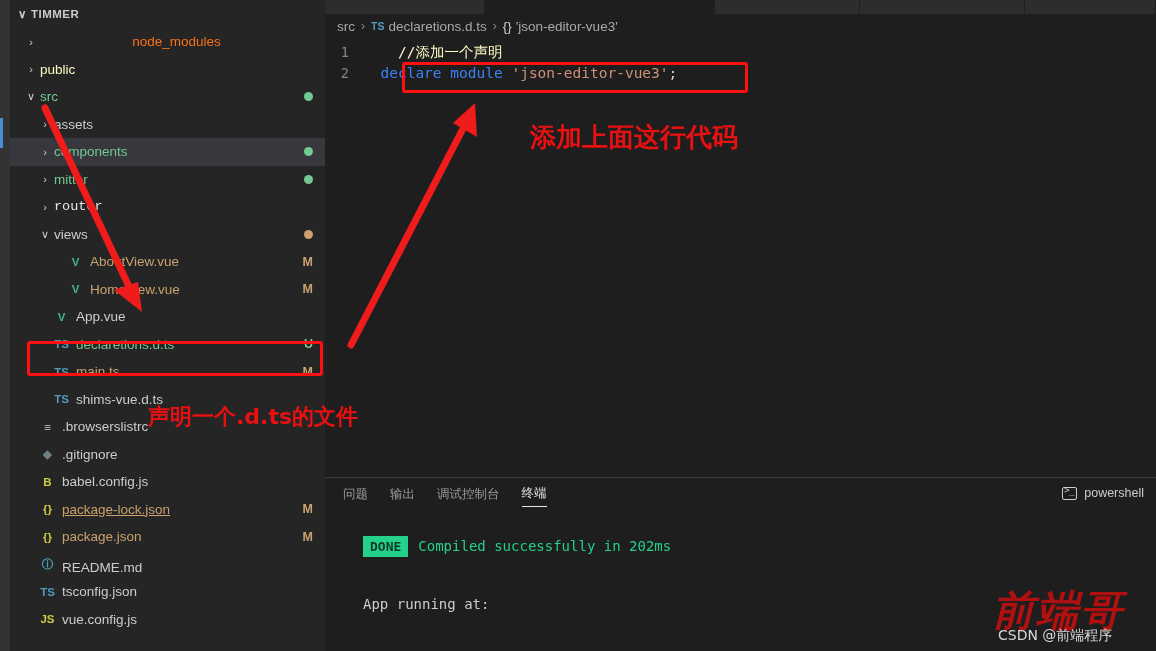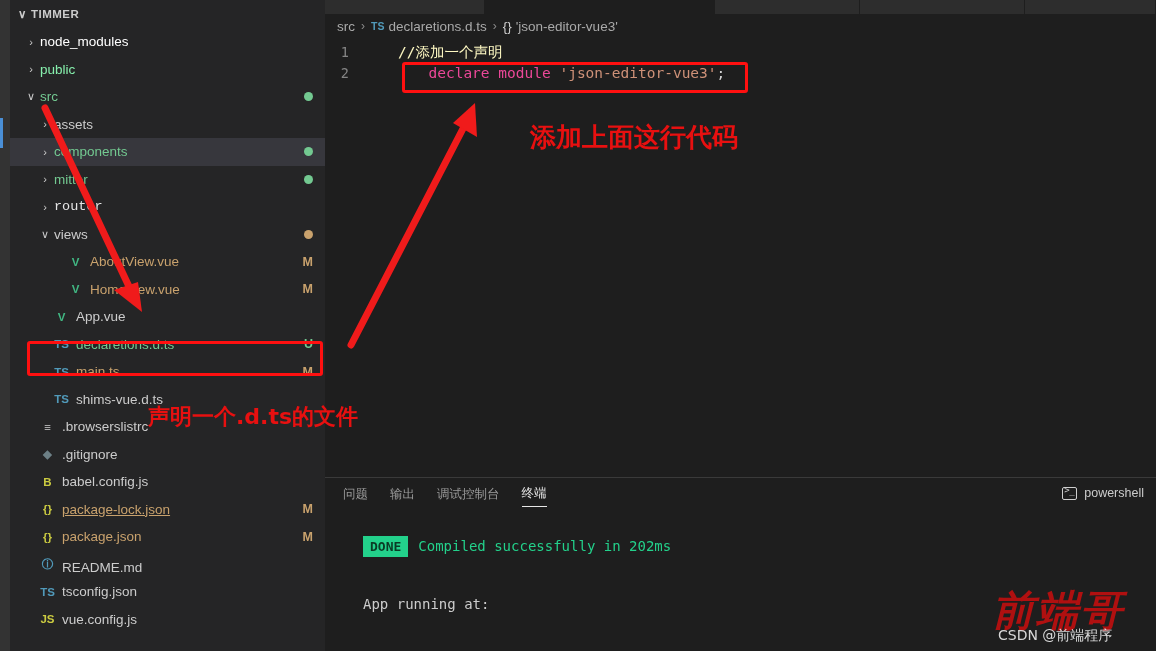--- a/index.html
+++ b/index.html
@@ -130,21 +130,21 @@
   .gutter {
     flex: none;
     width: 38px;
     text-align: right;
     padding-right: 14px;
     color: #858585;
     font-size: 13.5px;
   }
   .code-text { flex: 1 1 auto; white-space: pre; }
   .tok-comment { color: #fef9c3; }
-  .tok-keyword { color: #ec4899; margin-left: 48px; }
+  .tok-keyword { color: #3b82f6; }
   .tok-string  { color: #ce9178; }
   .tok-plain   { color: #d4d4d4; }
 
   
   .panel {
     position: absolute; left: 325px; top: 477px;
     width: 831px; height: 174px;
     background: #1e1e1e;
     border-top: 1px solid #3a3a3a;
   }
@@ -269,27 +269,27 @@
   <div class="sidebar">
     <div class="explorer-root">
       <span class="twisty">∨</span>
       <span>TIMMER</span>
     </div>
     <div class="tree" id="tree">
         <div class="row">
           <span class="indent" style="width: 14px;"></span>
           <span class="twisty">›</span>
           <span class="ficon" style="width: 2px; margin-right: 0px;"></span>
-          <span class="label" style="color: #ffffff;">node_modules</span>
-        </div>
-        <div class="row">
-          <span class="indent" style="width: 14px;"></span>
-          <span class="twisty">›</span>
-          <span class="ficon" style="width: 2px; margin-right: 0px;"></span>
-          <span class="label" style="color: #86efac;">public</span>
+          <span class="label" style="color: #f97316; text-align: center;">node_modules</span>
+        </div>
+        <div class="row">
+          <span class="indent" style="width: 14px;"></span>
+          <span class="twisty">›</span>
+          <span class="ficon" style="width: 2px; margin-right: 0px;"></span>
+          <span class="label" style="color: #fef9c3;">public</span>
         </div>
         <div class="row">
           <span class="indent" style="width: 14px;"></span>
           <span class="twisty">∨</span>
           <span class="ficon" style="width: 2px; margin-right: 0px;"></span>
           <span class="label" style="color: rgb(115, 201, 145);">src</span>
           <span class="dot" style="background: rgb(115, 201, 145);"></span>
         </div>
         <div class="row">
           <span class="indent" style="width: 28px;"></span>

